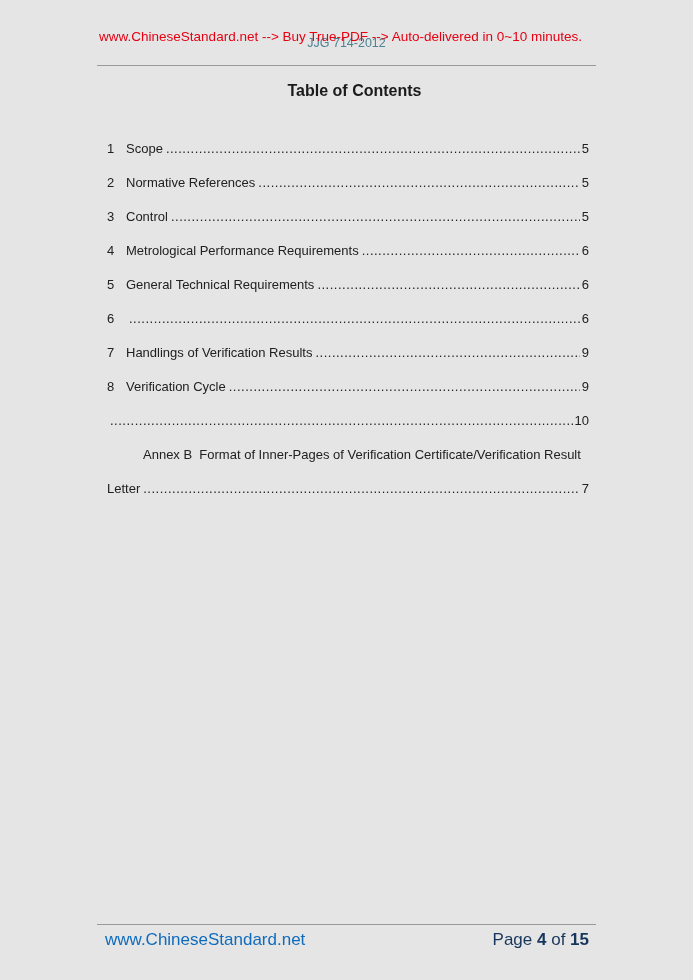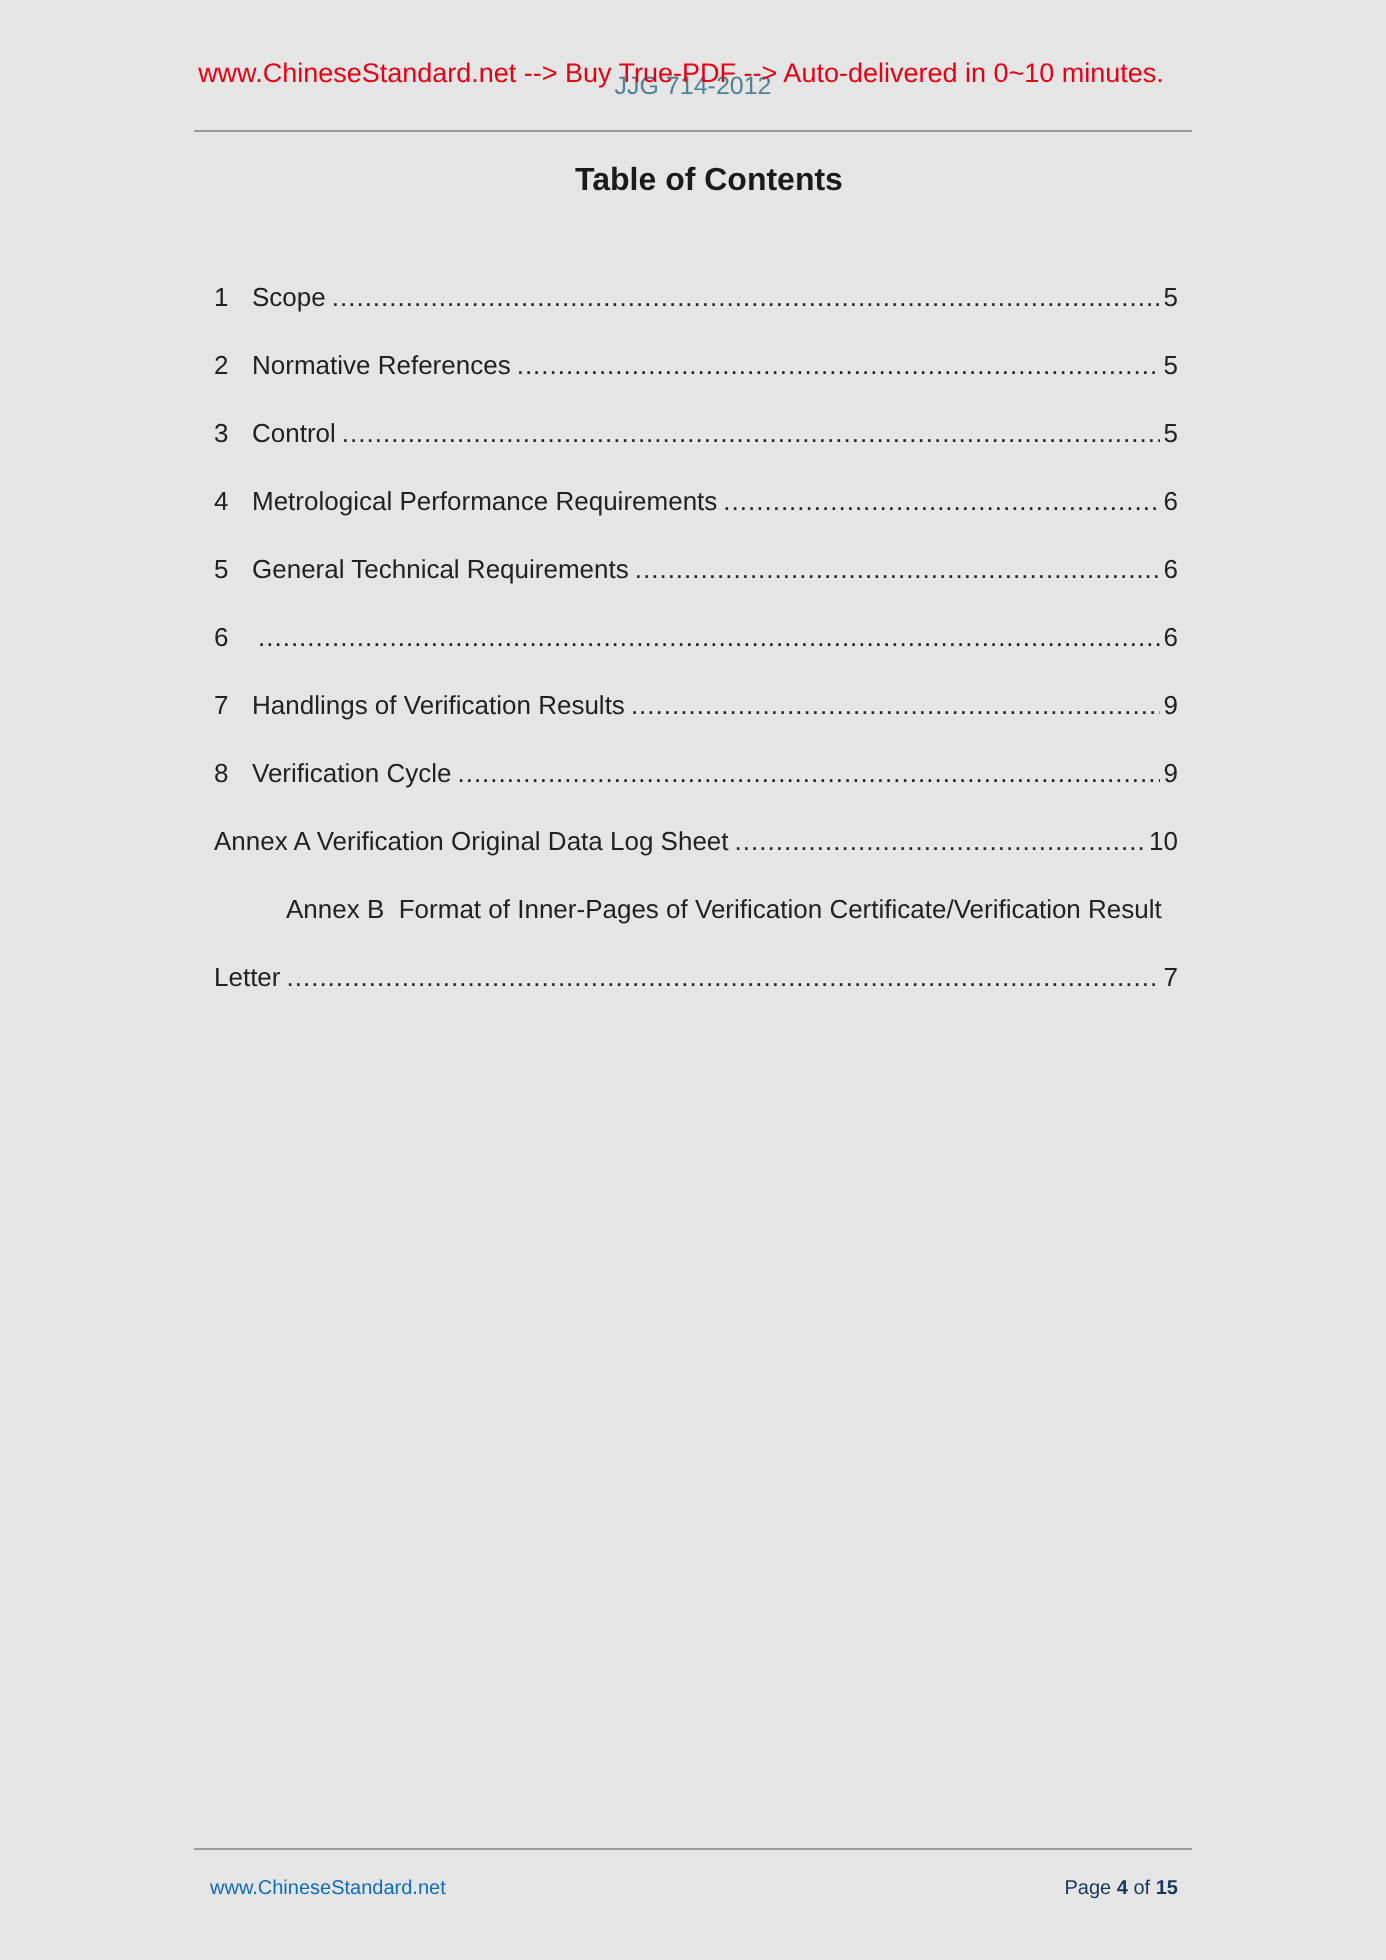--- a/index.html
+++ b/index.html
@@ -93,21 +93,21 @@
     position: absolute;
     bottom: 55px; left: 97px; right: 97px;
     border-top: 1px solid var(--c-rule);
   }
   .footer-row {
     position: absolute;
     bottom: 30px; left: 105px; right: 104px;
     display: flex;
     justify-content: space-between;
     align-items: baseline;
-    font-size: 10px;
+    font-size: 17px;
   }
   .footer-link {
     color: var(--c-link);
     cursor: pointer;
     text-decoration: none;
   }
   .footer-page { color: var(--c-pagenum); }
   .footer-page strong { font-weight: bold; }
 </style>
 </head>
@@ -192,21 +192,20 @@
       <span class="toc-num">8</span>
       <span class="toc-label">Verification Cycle</span>
       <span class="toc-dots"></span>
       <span class="toc-page">9</span>
     </div>
   </div>
       <div class="toc-row">
 
     <div class="toc-main">
 
-      <span class="toc-label">Annex A Verification Original Data Log Sheet</span>
       <span class="toc-dots"></span>
       <span class="toc-page">10</span>
     </div>
   </div>
       <div class="toc-row">
     <div class="toc-pre">Annex B  Format of Inner-Pages of Verification Certificate/Verification Result</div>
     <div class="toc-main">
 
       <span class="toc-label">Letter</span>
       <span class="toc-dots"></span>

